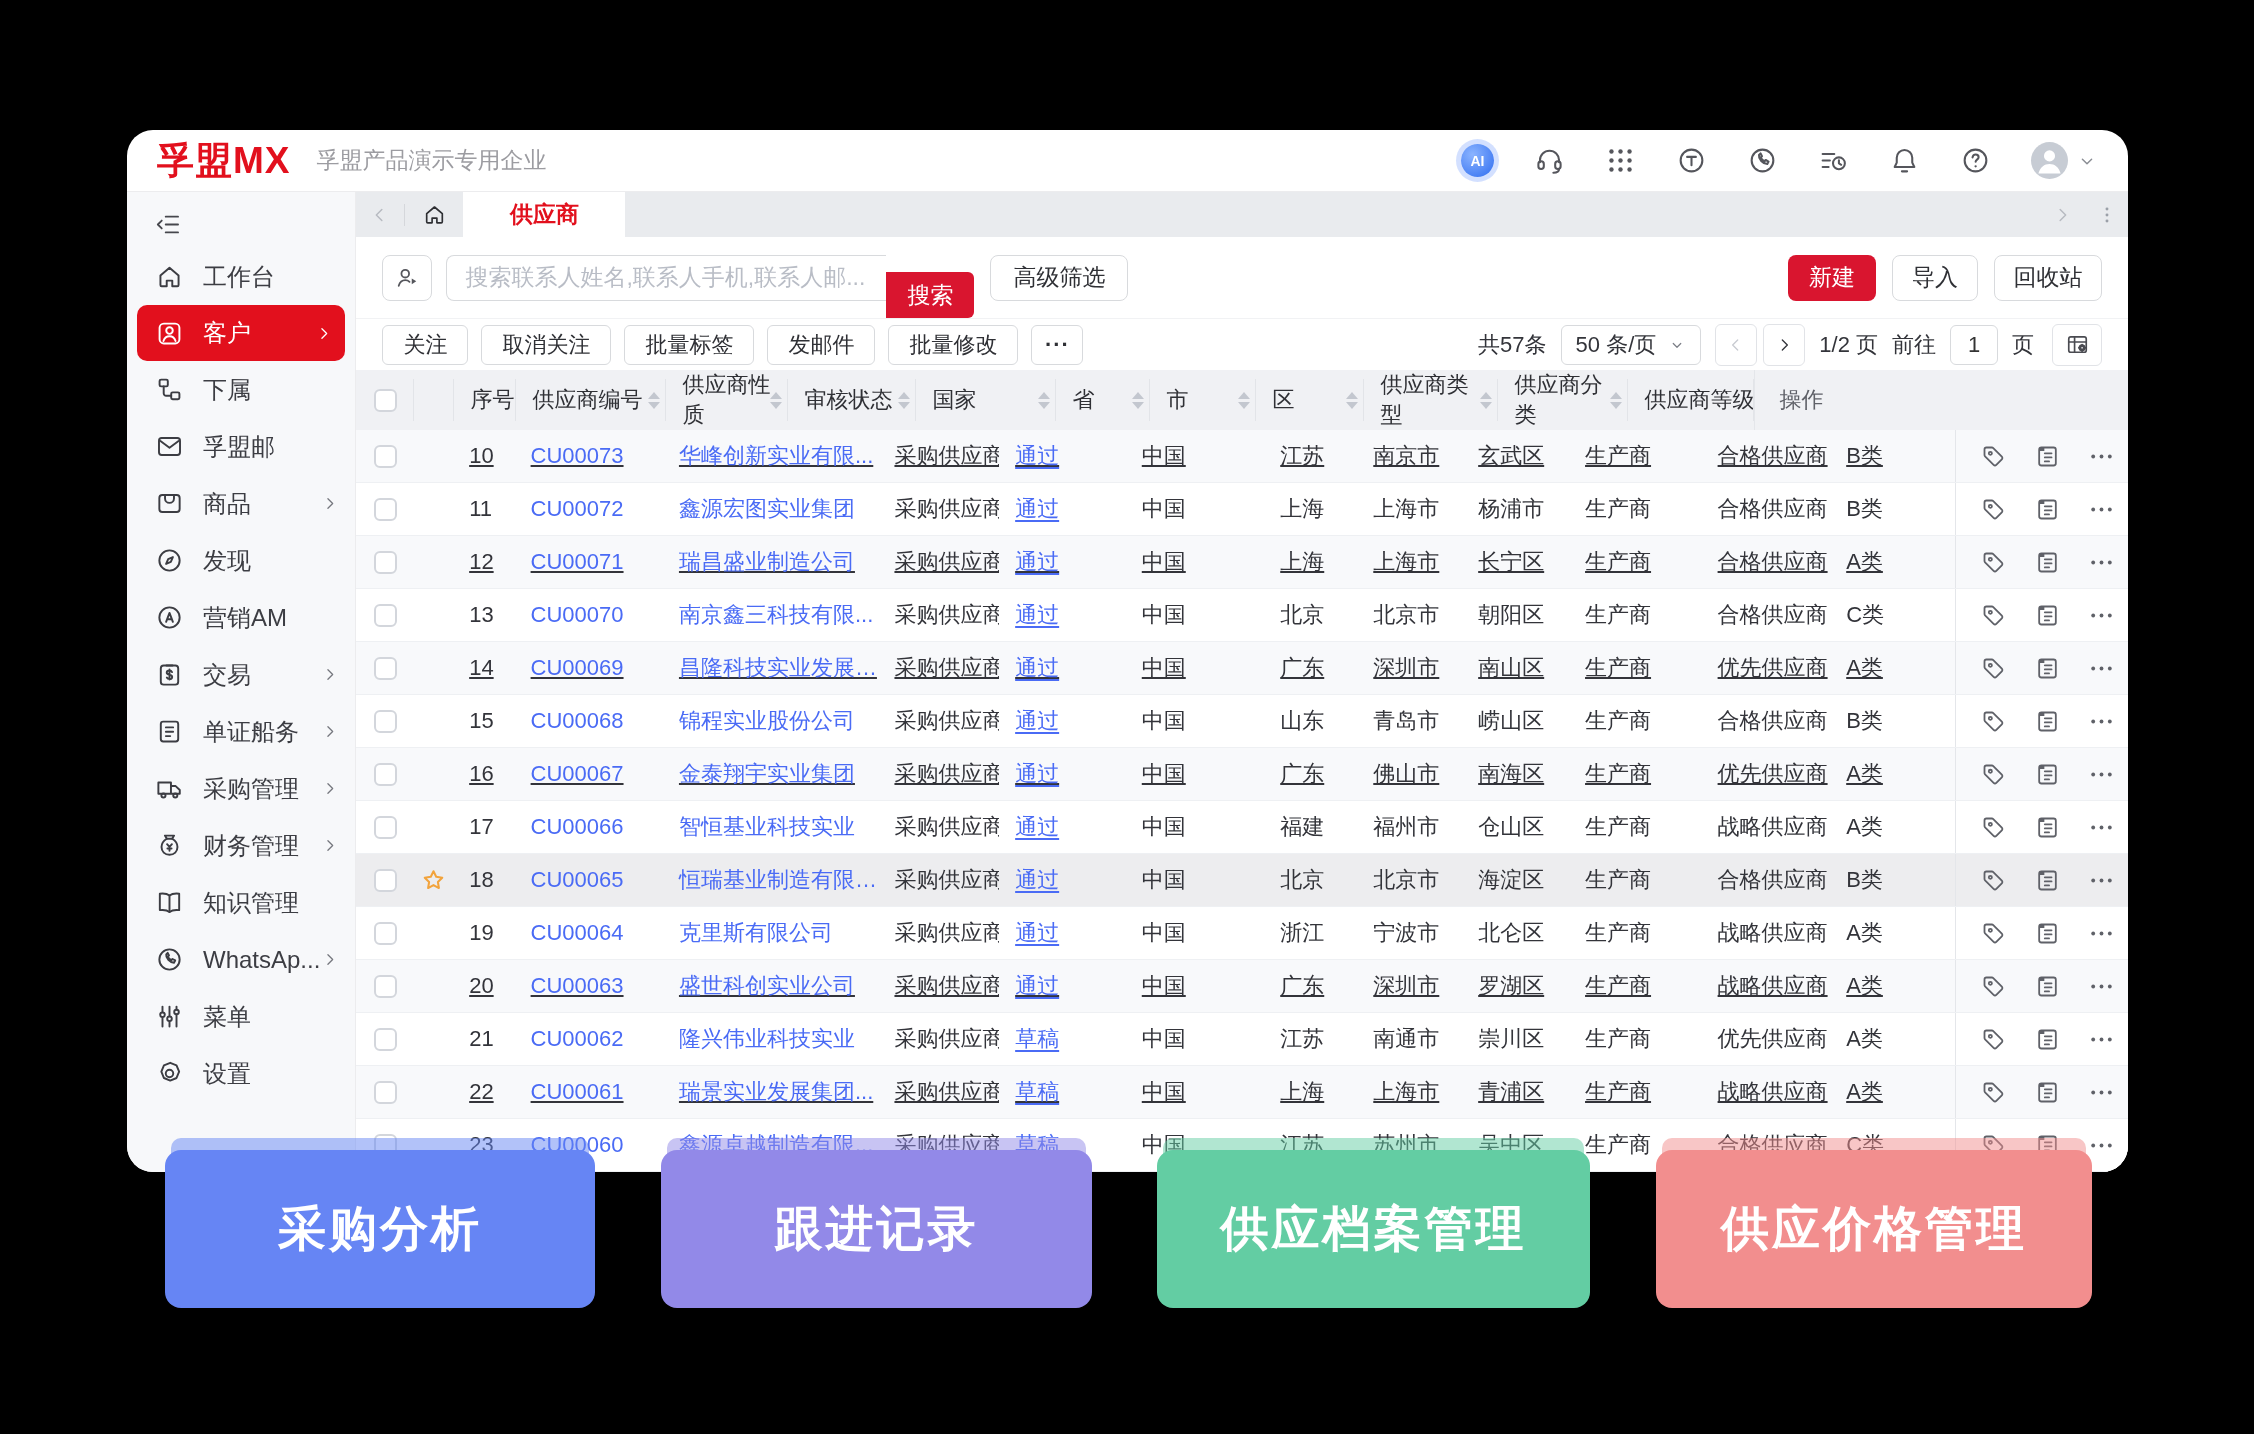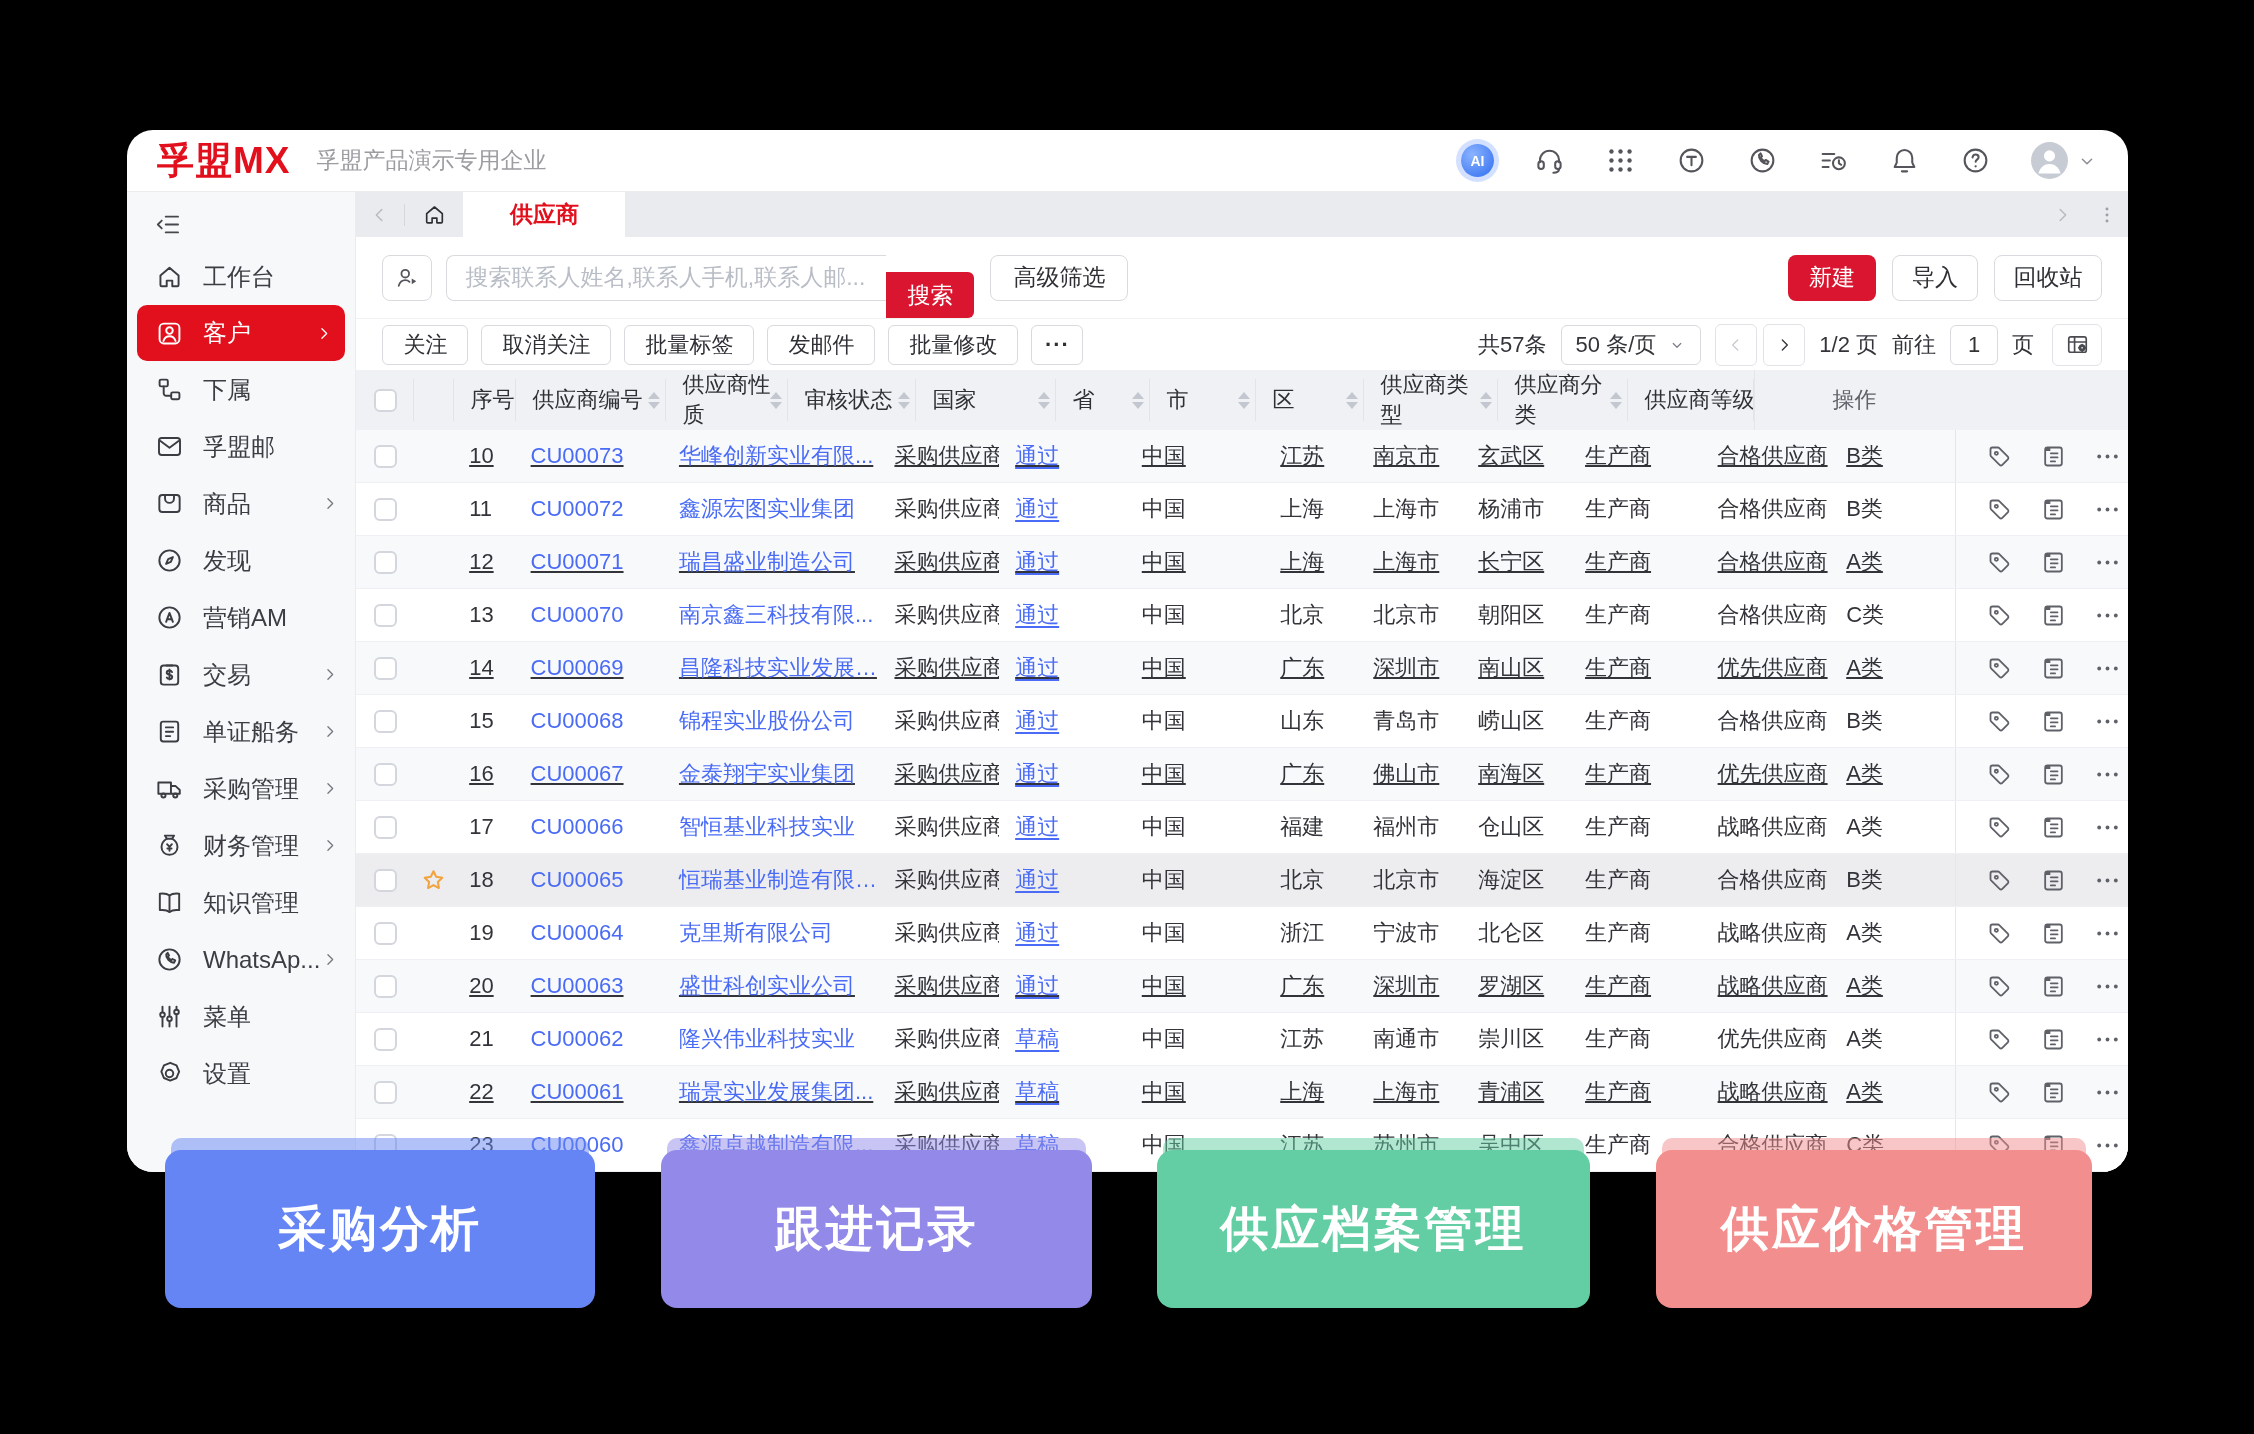--- a/index.html
+++ b/index.html
@@ -98,21 +98,21 @@
   .tbody{flex:1;}
   .tr{height:53px;display:flex;align-items:stretch;border-bottom:1px solid var(--rowline);color:#33343a;background:#fff;}
   .tr.striped{background:#f8f9fb;text-decoration:underline;}
   .tr.hovered{background:#ededef;}
   .td{padding-left:16px;white-space:nowrap;overflow:hidden;display:flex;align-items:center;}
   .td.center,.th.center{justify-content:center;padding-left:0;}
   .link{color:var(--link);}
   .status-link{color:var(--link);text-decoration:underline;text-underline-offset:4px;}
   .checkbox{width:23px;height:23px;border:2px solid #d3d6dc;border-radius:6px;background:#fff;}
   .star{color:#f2a33c;} .star svg{width:27px;height:27px;stroke-width:1.8;}
-  .c-ops{border-left:1px solid #e4e6ea; gap:27px; padding-left:24px; color:#5f6168; display:flex; align-items:center;justify-content:center;}
+  .c-ops{border-left:1px solid #e4e6ea; gap:27px; padding-left:24px; color:#5f6168; display:flex; align-items:center;}
   .c-ops .op svg{width:27px;height:27px;}
 
   
   .card{position:absolute; top:1150px; height:158px; border-radius:16px; z-index:10;
     display:flex;align-items:center;justify-content:center; color:#fff; font-size:48px; font-weight:700; letter-spacing:3px; white-space:nowrap;}
 </style>
 </head>
 <body>
 
 <div class="window">

